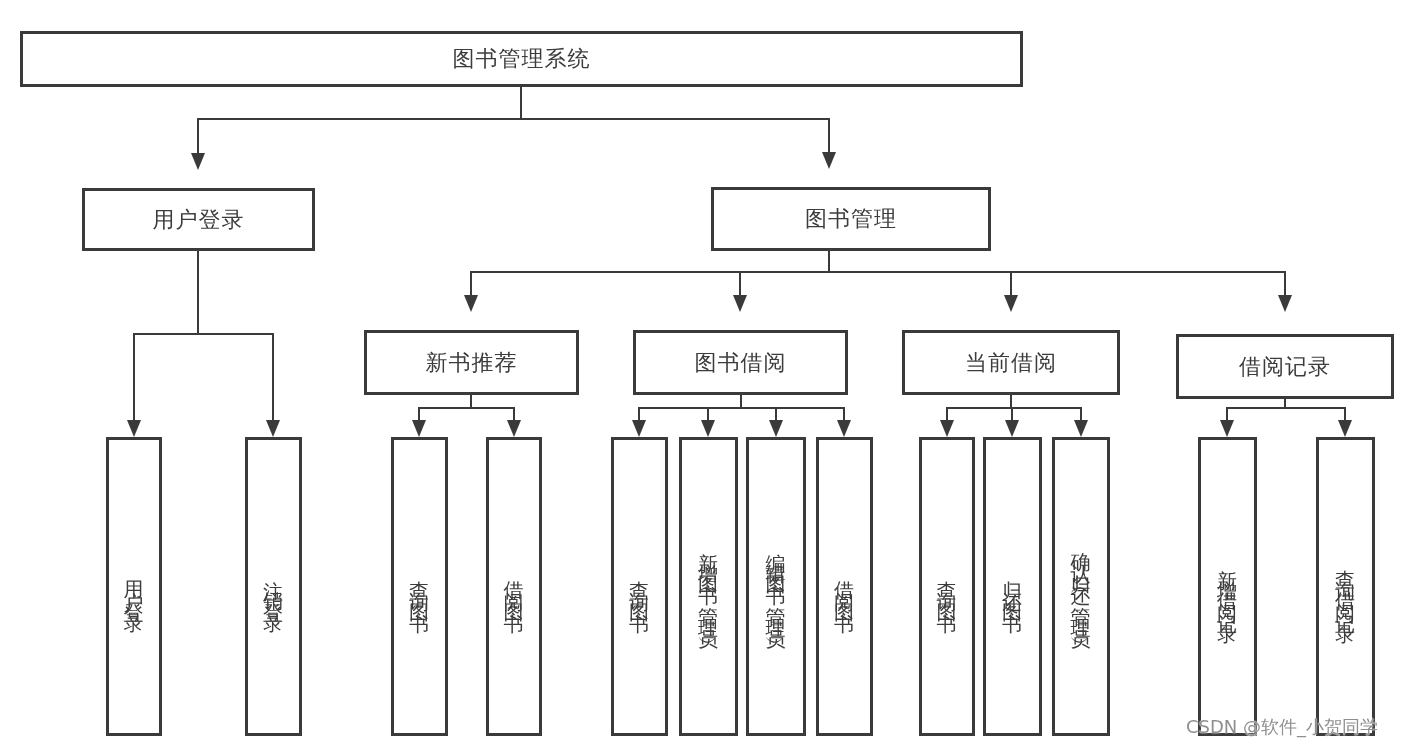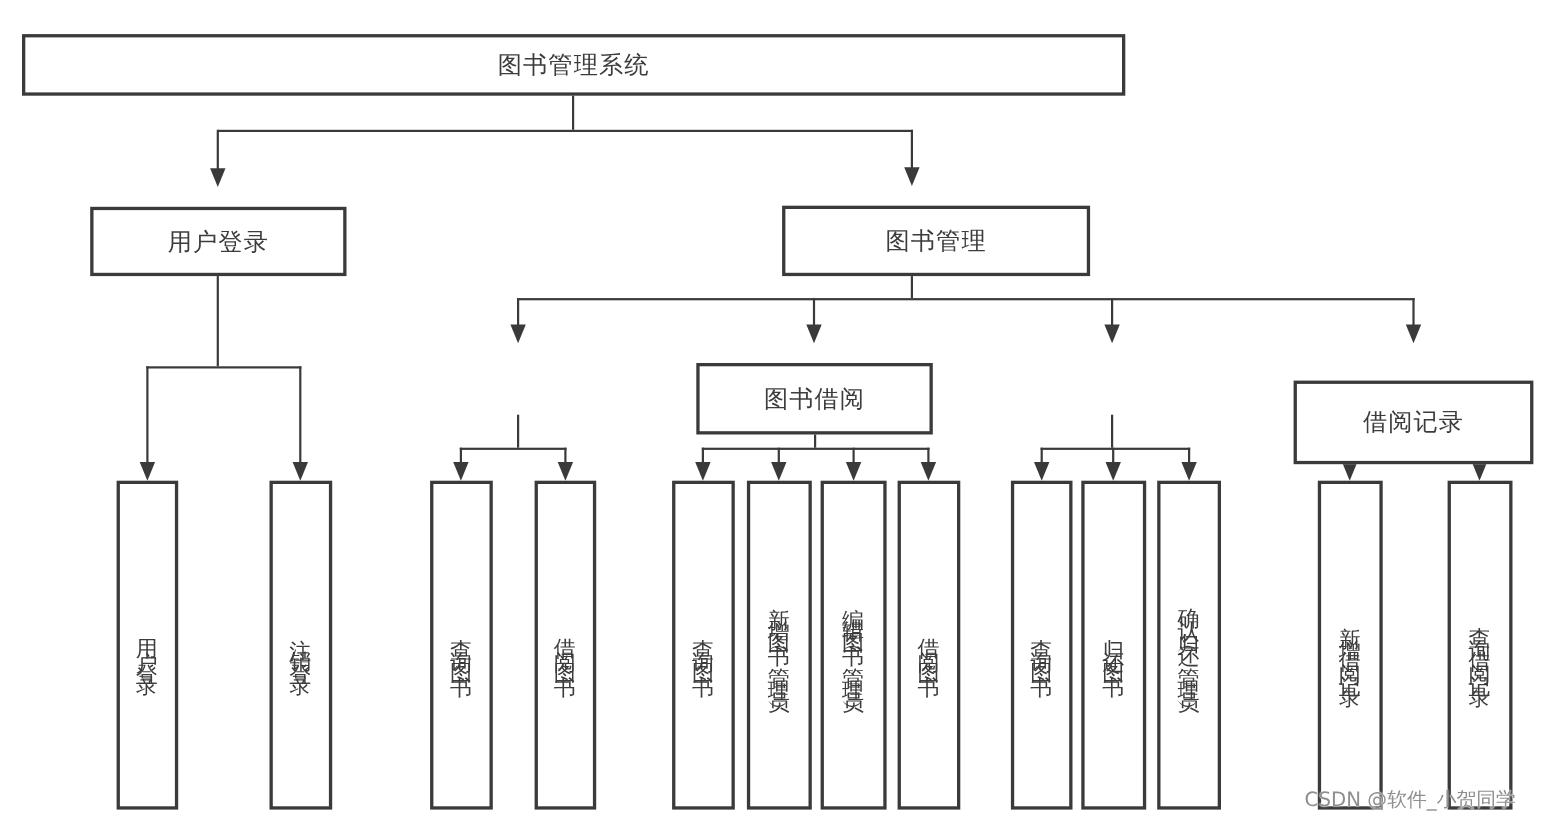--- a/index.html
+++ b/index.html
@@ -120,22 +120,24 @@
       <div class="ah" style="left: 1220px; top: 420px;"></div>
       <div class="cl" style="left: 1344px; top: 407px; width: 2px; height: 15px;"></div>
       <div class="ah" style="left: 1338px; top: 420px;"></div>
     </div>
 
   <div class="hbox" style="left:20px;top:13px;width:1003px;height:56px">图书管理系统</div>
 
   <div class="hbox" style="left:82px;top:170px;width:233px;height:63px">用户登录</div>
   <div class="hbox" style="left:711px;top:169px;width:280px;height:64px">图书管理</div>
 
+  <div class="hbox" style="left:364px;top:312px;width:215px;height:65px">新书推荐</div>
   <div class="hbox" style="left:633px;top:312px;width:215px;height:65px">图书借阅</div>
-  <div class="hbox" style="left:1176px;top:328px;width:218px;height:76px">借阅记录</div>
+  <div class="hbox" style="left:902px;top:312px;width:218px;height:65px">当前借阅</div>
+  <div class="hbox" style="left:1176px;top:316px;width:218px;height:65px">借阅记录</div>
 
   <div class="vbox" style="left:106px;width:56px">
     <span class="vtext">用户登录</span>
   </div>
   <div class="vbox" style="left:245px;width:57px">
     <span class="vtext">注销登录</span>
   </div>
 
   <div class="vbox" style="left:391px;width:57px">
     <span class="vtext">查询图书</span>

